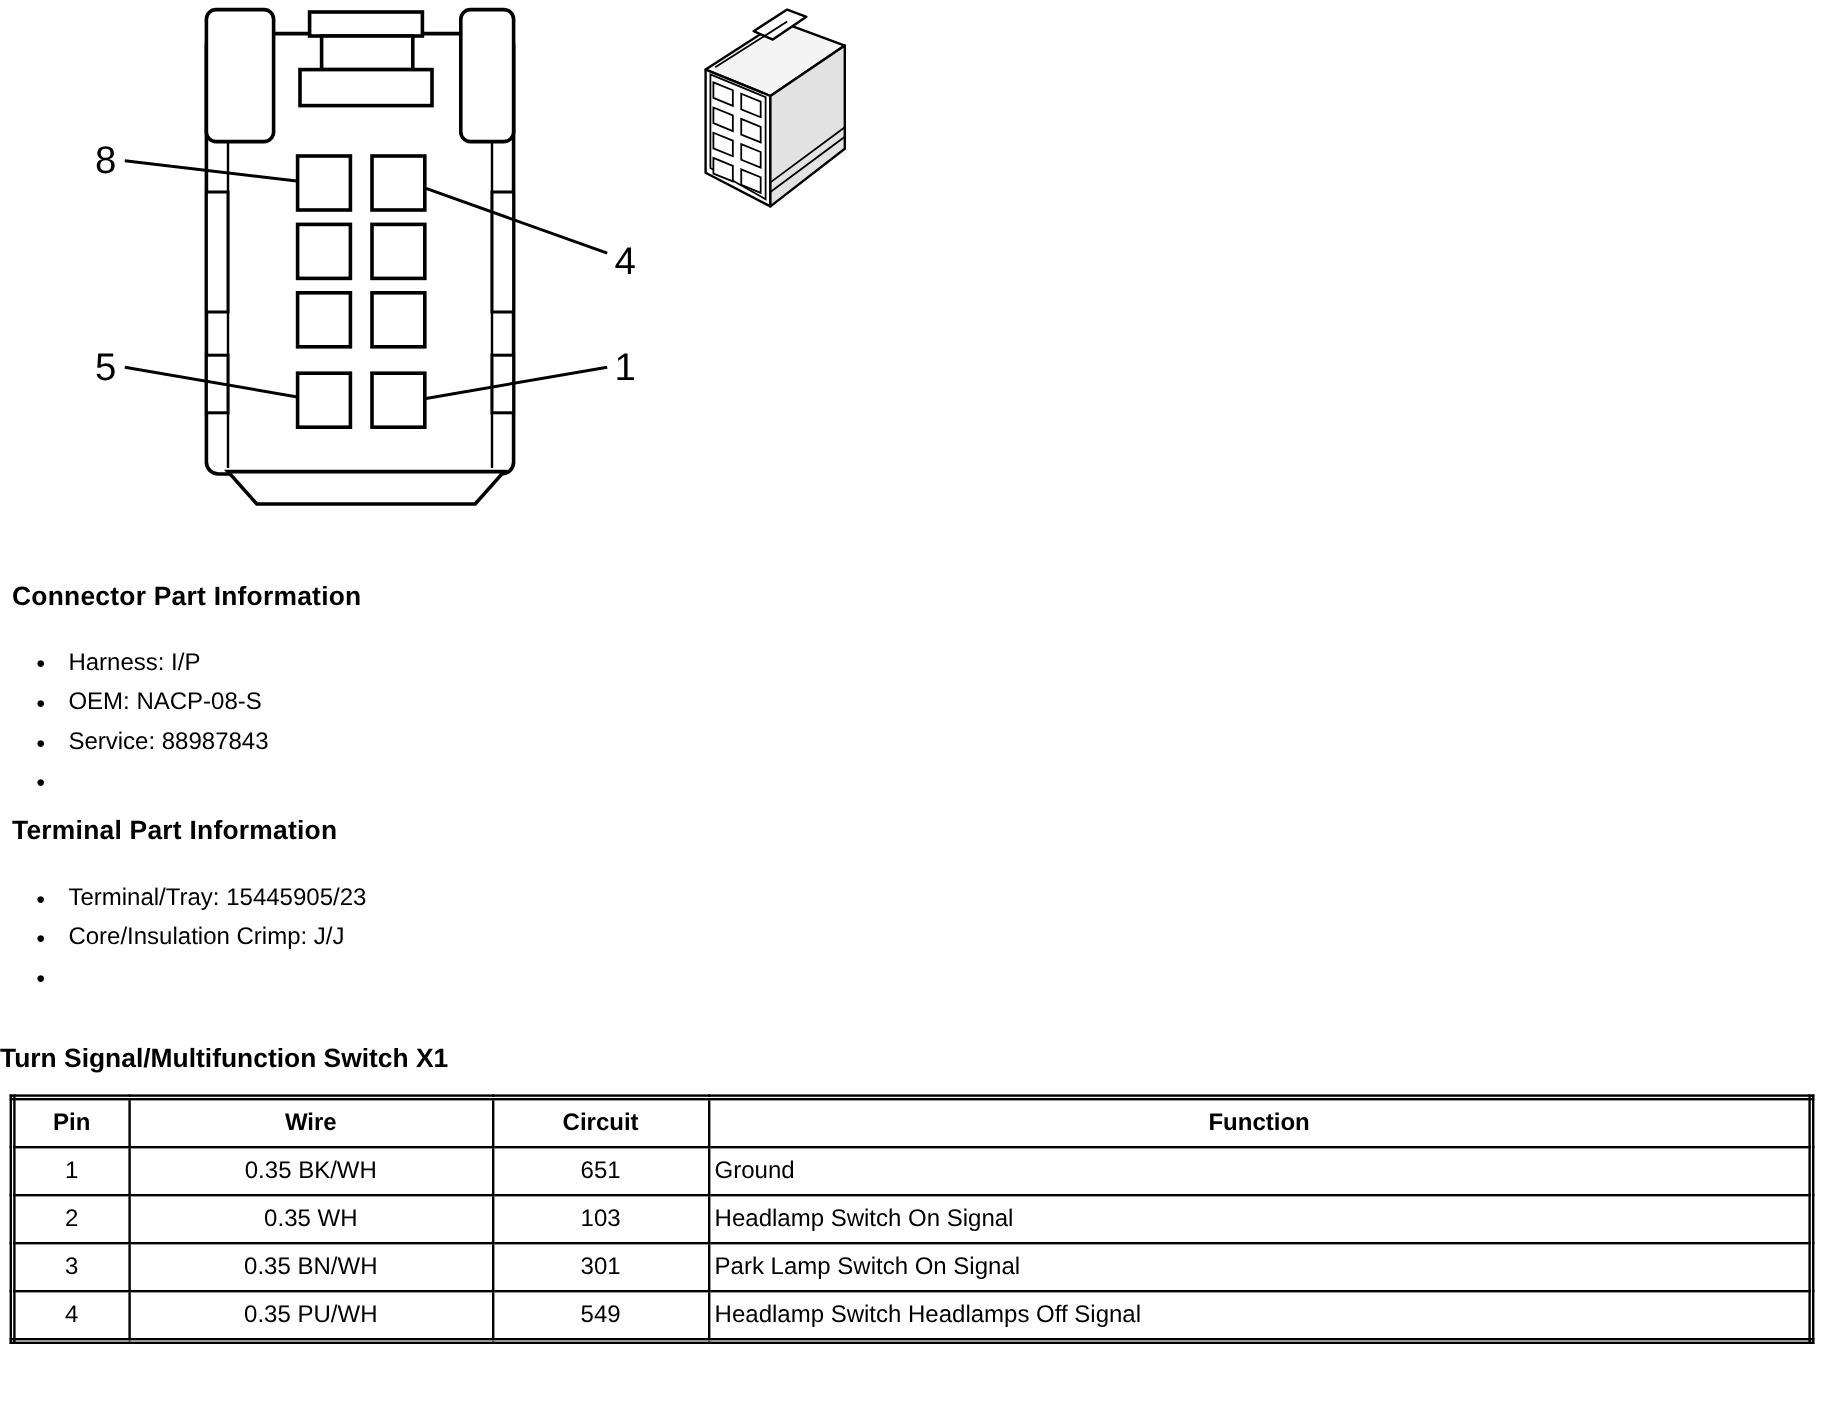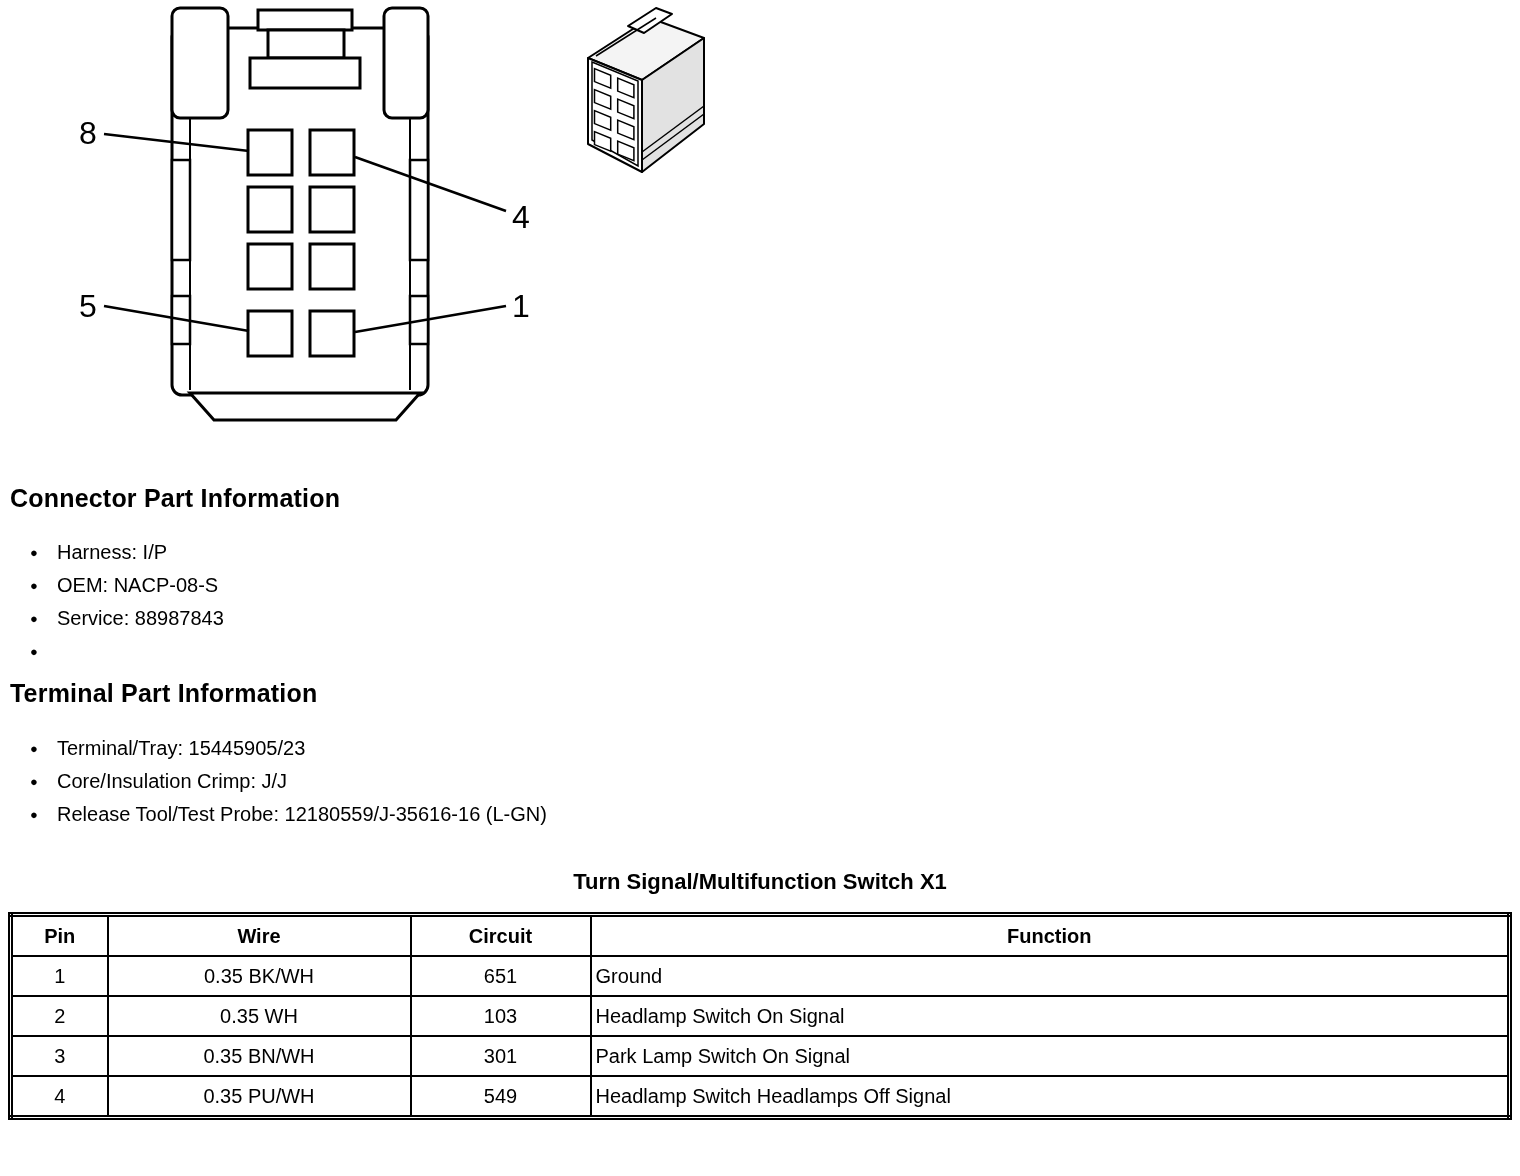--- a/index.html
+++ b/index.html
@@ -13,21 +13,21 @@
     overflow: hidden;
   }
 
   .front-view { position: absolute; left: 0; top: 0; }
   .iso-view   { position: absolute; left: 572px; top: 2px; }
 
   .section-heading {
     position: absolute;
     left: 10px;
     margin: 0;
-    font-size: 25px;
+    font-size: 22px;
     font-weight: bold;
     letter-spacing: 0.2px;
   }
   .heading-connector { top: 484px; }
   .heading-terminal  { top: 679px; }
 
   .bullet-list {
     position: absolute;
     left: 30px;
     margin: 0;
@@ -38,21 +38,20 @@
   .list-connector { top: 536px; }
   .list-terminal  { top: 732px; }
   .bullet-list li { display: flex; align-items: center; height: 33px; }
   .bullet { width: 27px; font-size: 13px; flex: 0 0 27px; }
 
   .table-title {
     position: absolute;
     left: 0;
     top: 869px;
     width: 100%;
-    text-align: center;
     margin: 0;
     font-size: 22px;
     font-weight: bold;
   }
 
   table.pinout {
     position: absolute;
     left: 8px;
     top: 912px;
     width: 1504px;
@@ -171,21 +170,20 @@
     <li>
       <span class="bullet">●</span>
       <span>Terminal/Tray: 15445905/23</span>
     </li>
     <li>
       <span class="bullet">●</span>
       <span>Core/Insulation Crimp: J/J</span>
     </li>
     <li>
       <span class="bullet">●</span>
-      <span>Release Tool/Test Probe: 12180559/J-35616-16 (L-GN)</span>
     </li>
   </ul>
 
   <h3 class="table-title">Turn Signal/Multifunction Switch X1</h3>
 
   <table class="pinout">
     <colgroup>
       <col style="width:97px">
       <col style="width:303px">
       <col style="width:180px">

